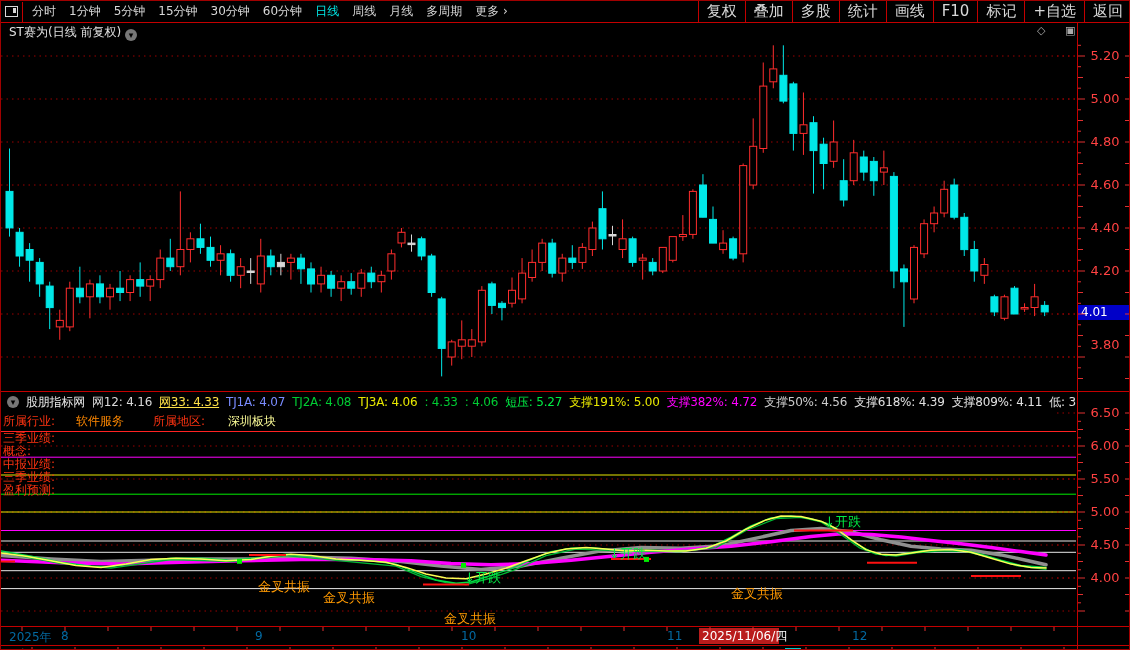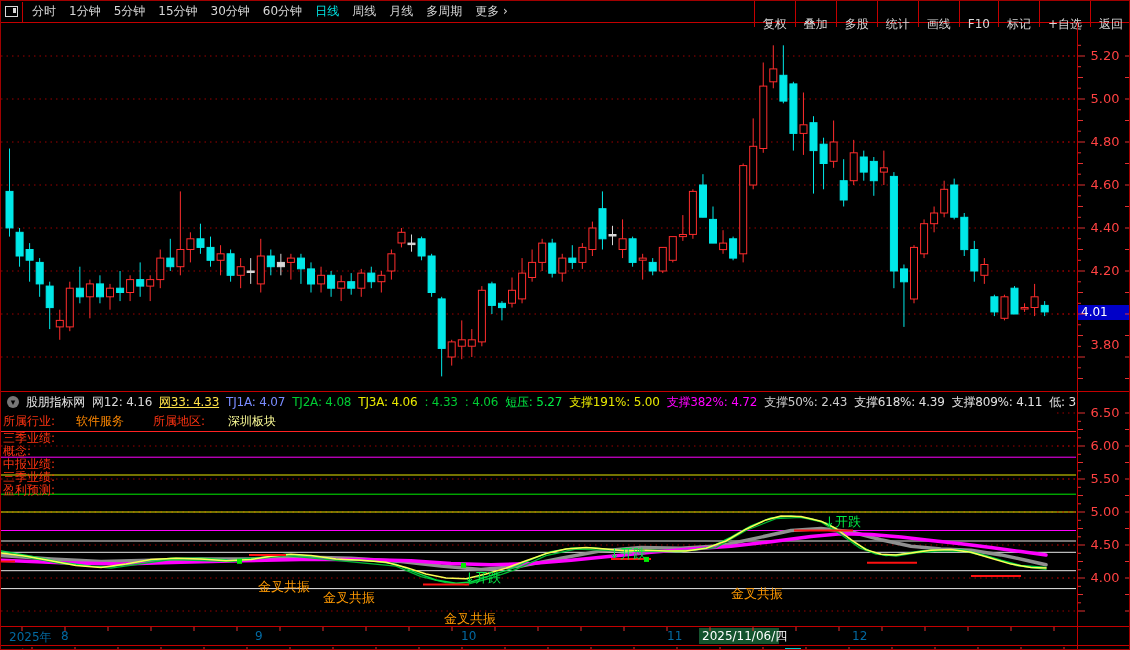--- a/index.html
+++ b/index.html
@@ -10,21 +10,21 @@
   .toolbar{position:absolute;left:0;top:0;width:1130px;height:21px;background:#000;
            border-bottom:1px solid #c40000;display:flex;align-items:center;}
   .tb-iconbox{width:21px;height:20px;border-right:1px solid #c40000;display:flex;
               align-items:center;justify-content:center;flex:0 0 auto;}
   .split-icon{width:11px;height:9px;border:1px solid #d8d8d8;position:relative;}
   .split-icon::after{content:"";position:absolute;right:1px;top:1px;width:3px;height:5px;background:#d8d8d8;}
   .tb-left{display:flex;gap:13px;padding-left:9px;flex:1 1 auto;}
   .tb-item{color:#d8d8d8;font-size:12px;line-height:21px;white-space:nowrap;cursor:default;}
   .tb-item.active{color:#00e8e8;}
   .tb-right{display:flex;height:21px;flex:0 0 auto;}
-  .tb-btn{color:#d8d8d8;font-size:12px;line-height:20px;padding:13px 8px;border-left:1px solid #c40000;white-space:nowrap;}
+  .tb-btn{color:#d8d8d8;font-size:15px;line-height:20px;padding:0 8px;border-left:1px solid #c40000;white-space:nowrap;}
   
   .titlebar{position:absolute;left:0;top:22px;width:1130px;height:17px;color:#e0e0e0;font-size:12px;}
   .title-text{position:absolute;left:8px;top:1px;}
   .chev-circle{display:inline-block;width:12px;height:12px;border-radius:50%;background:#777;
                color:#000;font-size:9px;line-height:12px;text-align:center;vertical-align:-2px;margin-left:4px;}
   .title-icons{position:absolute;left:1036px;top:1px;color:#aaa;font-size:11px;letter-spacing:8px;}
   
   .alabel{position:absolute;width:50px;text-align:center;color:#ff4242;font-size:13px;height:16px;line-height:16px;}
   .price-tag{position:absolute;left:1077px;width:51px;height:15px;background:#0000c8;color:#fff;
              font-size:12px;line-height:15px;padding-left:3px;}
@@ -33,21 +33,21 @@
               gap:7px;font-size:12px;letter-spacing:-0.2px;white-space:nowrap;overflow:hidden;padding-left:2px;}
   .ind-item{flex:0 0 auto;}
   
   .info-row{position:absolute;left:2px;top:412px;height:15px;font-size:12px;white-space:nowrap;z-index:5;}
   .info-row span{position:absolute;top:0;}
   .left-label{position:absolute;left:2px;color:#ff3311;font-size:12px;height:13px;line-height:13px;z-index:5;white-space:nowrap;}
   
   .date-row{position:absolute;left:0;top:625px;width:1130px;height:20px;background:#000;
             border-top:1px solid #c40000;border-bottom:1px solid #c40000;box-sizing:border-box;}
   .date-lbl{position:absolute;color:#0369a1;font-size:12px;top:2px;white-space:nowrap;}
-  .date-box{position:absolute;top:1px;height:16px;background:#14532d;color:#fff;font-size:12px;
+  .date-box{position:absolute;top:1px;height:16px;background:#b91c1c;color:#fff;font-size:12px;
             line-height:16px;padding:0 3px;white-space:nowrap;}
   .bottom-strip{position:absolute;left:0;top:646px;width:1130px;height:4px;background:#000;overflow:hidden;}
   .strip-frag{position:absolute;left:4px;top:0;width:60px;height:4px;overflow:hidden;color:#ddd;font-size:10px;}
   .cyan-dash{position:absolute;left:784px;top:1px;width:16px;height:3px;background:#00cccc;}
   
   .watermark{position:absolute;left:996px;top:602px;z-index:20;color:#fff;line-height:1.05;}
   .wm1{font-size:21px;font-weight:bold;font-family:"DejaVu Sans",sans-serif;}
   .wm2{font-size:16px;font-weight:bold;font-family:"DejaVu Serif",serif;letter-spacing:0.5px;}
   svg{position:absolute;display:block;}
 </style>
@@ -79,20 +79,24 @@
         <span class="tb-btn">多股</span>
         <span class="tb-btn">统计</span>
         <span class="tb-btn">画线</span>
         <span class="tb-btn">F10</span>
         <span class="tb-btn">标记</span>
         <span class="tb-btn">+自选</span>
         <span class="tb-btn">返回</span>
       </div>
   </div>
 
+  <div class="titlebar">
+    <span class="title-text"><span>ST赛为(日线 前复权)</span><span class="chev-circle">▾</span></span>
+    <span class="title-icons">◇ ▣</span>
+  </div>
 
   <svg id="main-svg" style="left:0;top:40px;" width="1075" height="350">
       <line x1="0" x2="1075" y1="15.0" y2="15.0" stroke="#9b0000" stroke-width="1" stroke-dasharray="1.5 4"></line>
       <line x1="0" x2="1075" y1="58.0" y2="58.0" stroke="#9b0000" stroke-width="1" stroke-dasharray="1.5 4"></line>
       <line x1="0" x2="1075" y1="101.0" y2="101.0" stroke="#9b0000" stroke-width="1" stroke-dasharray="1.5 4"></line>
       <line x1="0" x2="1075" y1="144.0" y2="144.0" stroke="#9b0000" stroke-width="1" stroke-dasharray="1.5 4"></line>
       <line x1="0" x2="1075" y1="187.0" y2="187.0" stroke="#9b0000" stroke-width="1" stroke-dasharray="1.5 4"></line>
       <line x1="0" x2="1075" y1="230.0" y2="230.0" stroke="#9b0000" stroke-width="1" stroke-dasharray="1.5 4"></line>
       <line x1="0" x2="1075" y1="273.0" y2="273.0" stroke="#9b0000" stroke-width="1" stroke-dasharray="1.5 4"></line>
       <line x1="0" x2="1075" y1="316.0" y2="316.0" stroke="#9b0000" stroke-width="1" stroke-dasharray="1.5 4"></line>
@@ -324,21 +328,21 @@
       <span class="ind-item" style="color: rgb(216, 216, 216);">网12: 4.16</span>
       <span class="ind-item" style="color: #fde047; text-decoration: underline;">网33: 4.33</span>
       <span class="ind-item" style="color: rgb(122, 140, 255);">TJ1A: 4.07</span>
       <span class="ind-item" style="color: rgb(0, 204, 51);">TJ2A: 4.08</span>
       <span class="ind-item" style="color: rgb(232, 232, 0);">TJ3A: 4.06</span>
       <span class="ind-item" style="color: rgb(0, 204, 51);">: 4.33</span>
       <span class="ind-item" style="color: rgb(0, 204, 51);">: 4.06</span>
       <span class="ind-item" style="color: rgb(0, 238, 68);">短压: 5.27</span>
       <span class="ind-item" style="color: rgb(232, 232, 0);">支撑191%: 5.00</span>
       <span class="ind-item" style="color: rgb(255, 0, 255);">支撑382%: 4.72</span>
-      <span class="ind-item" style="color: rgb(204, 204, 204);">支撑50%: 2.43</span>
+      <span class="ind-item" style="color: rgb(204, 204, 204);">支撑50%: 4.56</span>
       <span class="ind-item" style="color: rgb(224, 224, 224);">支撑618%: 4.39</span>
       <span class="ind-item" style="color: rgb(224, 224, 224);">支撑809%: 4.11</span>
       <span class="ind-item" style="color: rgb(224, 224, 224);">低: 3.84</span>
     </div>
 
   <div class="info-row">
     <span style="left: 0px; color: rgb(255, 51, 17);">所属行业:</span>
     <span style="left: 73px; color: rgb(255, 136, 0);">软件服务</span>
     <span style="left: 150px; color: rgb(255, 51, 17);">所属地区:</span>
     <span style="left: 225px; color: rgb(255, 255, 153);">深圳板块</span>

